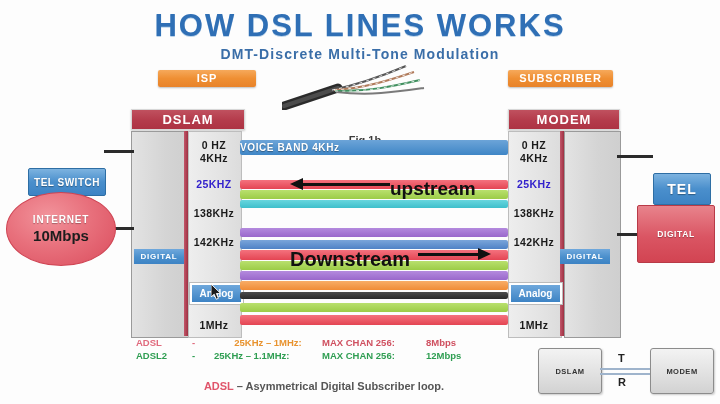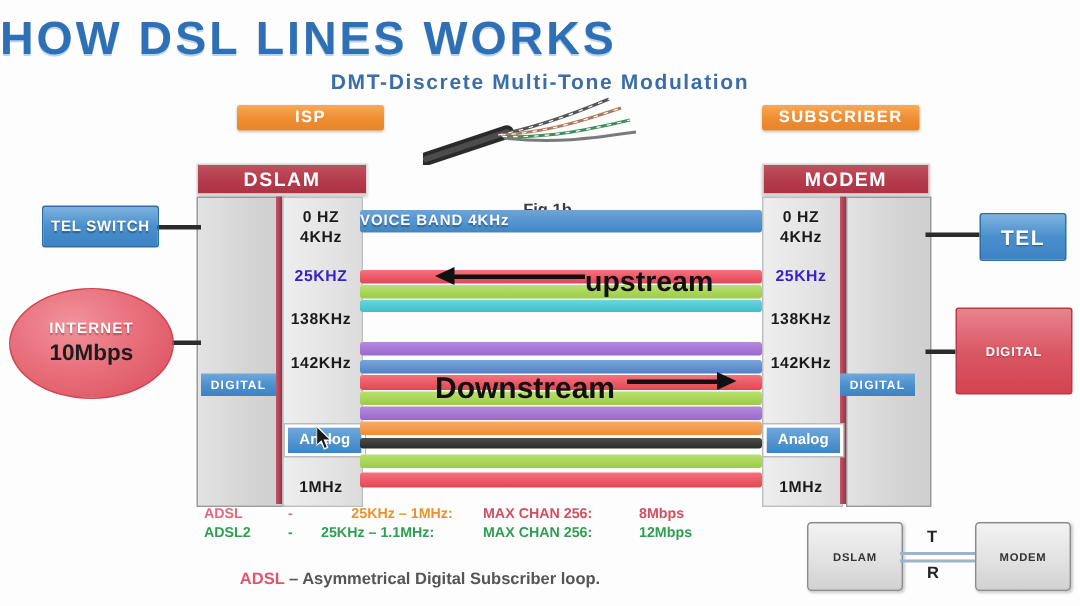--- a/index.html
+++ b/index.html
@@ -3,21 +3,21 @@
 <meta charset="utf-8">
 <style>
   html,body{margin:0;padding:0;background:#fff;}
   body{width:720px;height:404px;position:relative;overflow:hidden;
        font-family:"Liberation Sans",sans-serif;background:#fdfdfd;}
   #stage{position:absolute;left:0;top:0;width:720px;height:404px;}
 
   .abs{position:absolute;}
 
   
-  #title{left:0;top:8px;width:720px;
+  #title{left:0;top:8px;width:720px;text-align:center;
     font-size:31px;font-weight:bold;letter-spacing:2px;color:#2f6fb5;
     text-shadow:0 1px 0 #bcd4ea;}
   #subtitle{left:0;top:46px;width:720px;text-align:center;
     font-size:14px;font-weight:bold;letter-spacing:1.1px;color:#3a6ea8;}
 
   
   .banner-orange{
     background:linear-gradient(180deg,#f6a95b 0%,#ef8f33 50%,#e8832a 100%);
     color:#fff;font-weight:bold;font-size:11px;letter-spacing:1px;
     text-align:center;line-height:17px;height:17px;border-radius:2px;
@@ -50,21 +50,21 @@
     color:#fff;font-size:10px;font-weight:bold;text-align:center;
     display:flex;align-items:center;justify-content:center;
     border:2px solid #fff;box-shadow:0 0 0 1px #bbb;}
 
   
   .node-blue{
     background:linear-gradient(180deg,#7db3e0 0%,#4a8fcc 50%,#3d83c4 100%);
     color:#fff;font-weight:bold;text-align:center;
     display:flex;align-items:center;justify-content:center;
     border:1px solid #2e6ea4;border-radius:2px;
-    text-shadow:0 1px 1px rgba(0,0,0,.35);}
+    text-shadow:0 1px 1px rgba(0,0,0,.35);margin-top:31px;}
   .node-red{
     background:linear-gradient(180deg,#e8838c 0%,#da5563 55%,#d24452 100%);
     color:#fff;font-weight:bold;text-align:center;
     display:flex;align-items:center;justify-content:center;
     border:1px solid #b83a47;border-radius:2px;
     text-shadow:0 1px 1px rgba(0,0,0,.3);}
   .ellipse-red{
     background:radial-gradient(ellipse at 38% 32%,#f2939b 0%,#e8707c 45%,#da4c5c 100%);
     border-radius:50%;display:flex;flex-direction:column;
     align-items:center;justify-content:center;
@@ -92,21 +92,21 @@
   
   #legend{left:136px;top:336px;width:400px;font-size:9.5px;font-weight:bold;}
   #legend table{border-collapse:collapse;width:100%;}
   #legend td{padding:1px 0;white-space:nowrap;}
   .r-orange{color:#e8932f;text-align:center;}
   .r-pinkname{color:#e06a7d;}
   .r-green{color:#2f9e52;margin-left:40px;}
   .r-pink{color:#e0556b;}
   .r-redtxt{color:#cf5060;}
   #footnote{left:0;top:380px;width:560px;text-align:center;
-    font-size:11px;font-weight:bold;color:#555;}
+    font-size:11px;font-weight:bold;color:#555;padding-left:44px;}
   #footnote .kw{color:#e0556b;}
 
   
   .inset-box{background:linear-gradient(180deg,#f3f3f3 0%,#e0e0e0 60%,#d2d2d2 100%);
     border:1px solid #8c8c8c;border-radius:3px;
     display:flex;align-items:center;justify-content:center;
     font-size:7.5px;font-weight:bold;color:#333;letter-spacing:.5px;
     box-shadow:1px 1px 2px rgba(0,0,0,.2);}
   .tr-line{background:#9fb4cc;height:2px;position:absolute;}
   .tr-label{position:absolute;font-size:11px;font-weight:bold;color:#222;}

